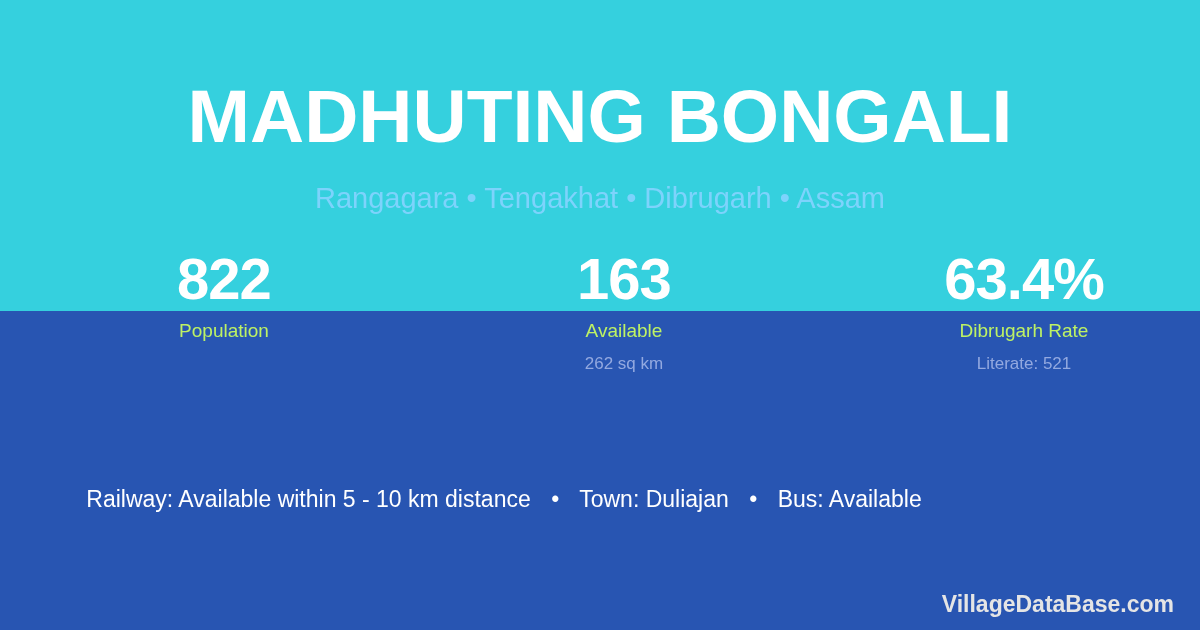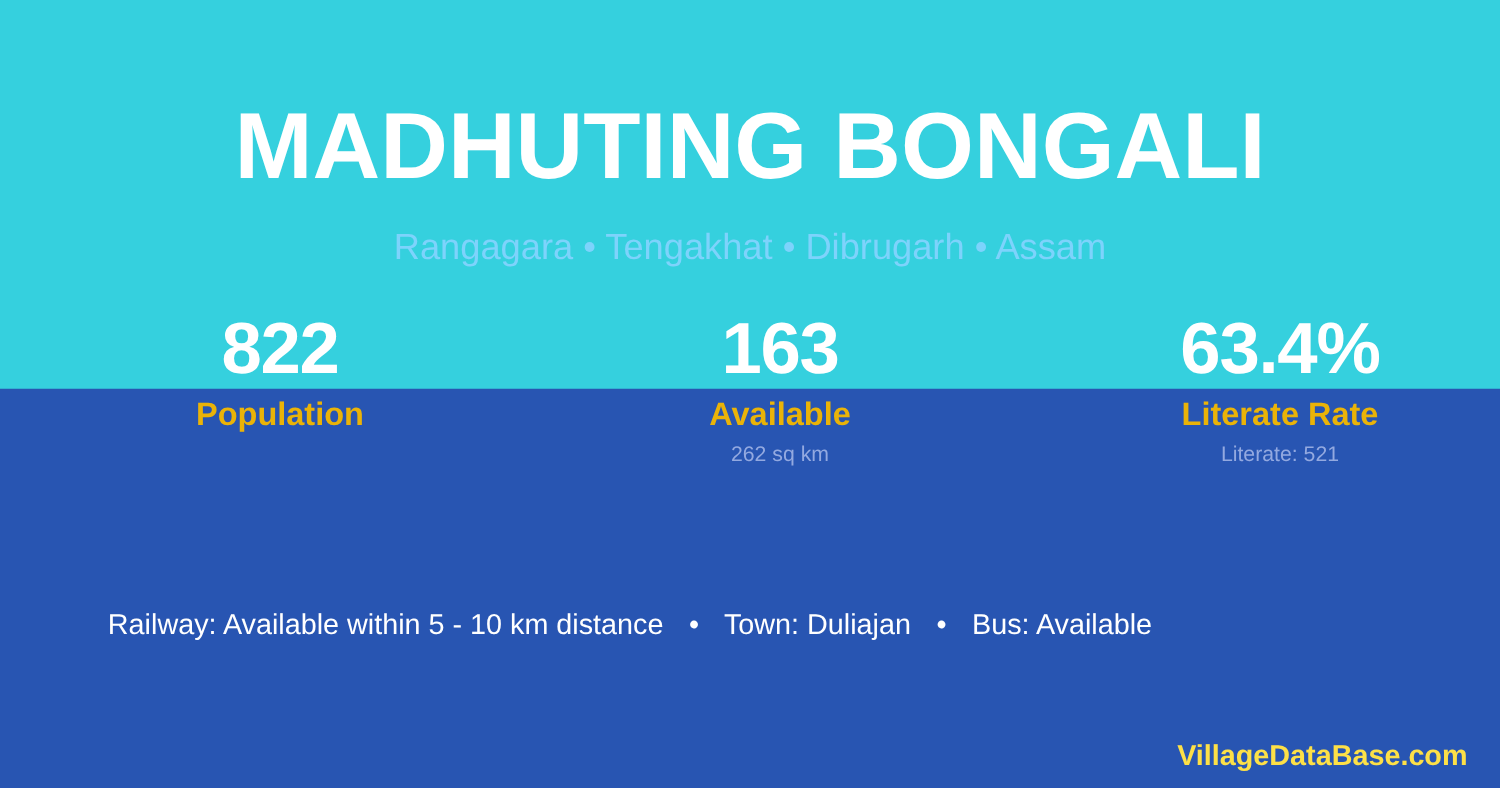--- a/index.html
+++ b/index.html
@@ -71,24 +71,24 @@
   }
   .stat-value {
     font-size: 58px;
     font-weight: 700;
     line-height: 62px;
     color: #ffffff;
     letter-spacing: -1px;
   }
   .stat-label {
     margin-top: 6px;
-    font-size: 26px;
-    font-weight: 700;
+    font-size: 19px;
+    font-weight: 400;
     line-height: 30px;
-    color: #eab308;
+    color: #bef264;
   }
   .stat-sub {
     margin-top: 8px;
     font-size: 17px;
     font-weight: 400;
     line-height: 20px;
     color: #93a9e0;
   }
   
   .amenities {
@@ -109,21 +109,21 @@
     color: #ffffff;
   }
   
   .brand {
     position: absolute;
     right: 26px;
     bottom: 12px;
     font-size: 23px;
     font-weight: 700;
     line-height: 28px;
-    color: #fde047;
+    color: #e5e5e5;
     letter-spacing: 0px;
     white-space: nowrap;
   }
 </style>
 </head>
 <body>
 
 <div class="card">
 
   <div class="teal-band"></div>
@@ -140,21 +140,21 @@
     </div>
 
     <div class="stat">
       <div class="stat-value">163</div>
       <div class="stat-label">Available</div>
       <div class="stat-sub">262 sq km</div>
     </div>
 
     <div class="stat">
       <div class="stat-value">63.4%</div>
-      <div class="stat-label">Literate Rate</div>
+      <div class="stat-label">Dibrugarh Rate</div>
       <div class="stat-sub">Literate: 521</div>
     </div>
 
   </div>
 
   <div class="amenities">
     <span>Railway: Available within 5 - 10 km distance</span>
     <span class="amenity-sep">•</span>
     <span>Town: Duliajan</span>
     <span class="amenity-sep">•</span>

